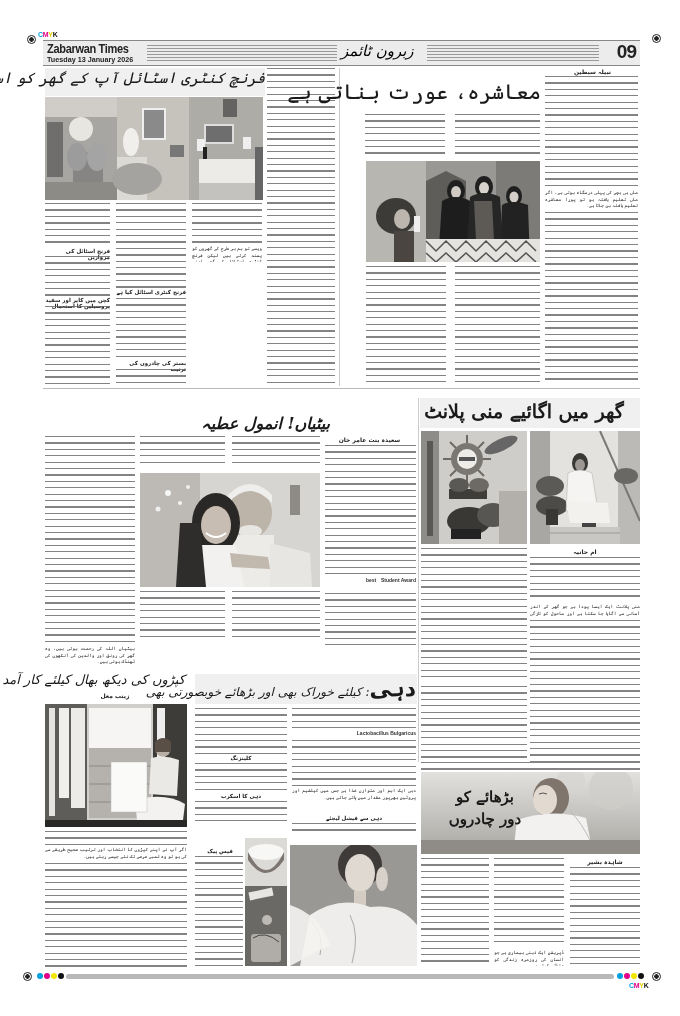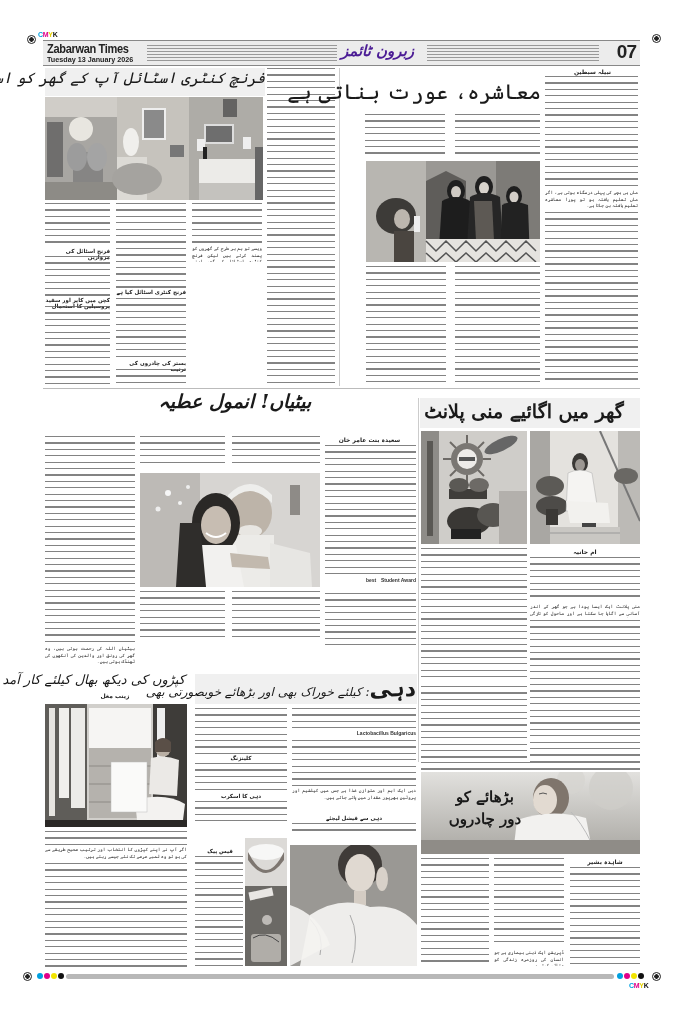--- a/index.html
+++ b/index.html
@@ -10,21 +10,21 @@
   .cmyk .c { color: #00a0e0; } .cmyk .m { color: #e0008a; } .cmyk .k { color: #111; }
   .dots { position: absolute; display: flex; gap: 1px; }
   .dots span { width: 6px; height: 6px; border-radius: 50%; display: inline-block; }
   .footer-bar { position: absolute; height: 5px; background: #b8b8b8; border-radius: 3px; }
 
   
   .masthead { position: absolute; left: 43px; top: 40px; width: 597px; height: 26px; background: #ececec; border-top: 1px solid #888; border-bottom: 1px solid #888; }
   .mh-title { position: absolute; left: 4px; top: 0px; font-family: "Liberation Sans", sans-serif; font-weight: bold; font-size: 13px; color: #222; letter-spacing: -0.4px; transform: scaleX(0.85); transform-origin: left; }
   .mh-date { position: absolute; left: 4px; top: 14px; font-family: "Liberation Sans", sans-serif; font-weight: bold; font-size: 8px; color: #222; transform: scaleX(0.9); transform-origin: left; }
   .mh-lines { position: absolute; top: 4px; height: 18px; background: repeating-linear-gradient(to bottom, #999 0 1px, transparent 1px 3px); }
-  .mh-logo { position: absolute; left: 298px; top: 1px; font-family: "DejaVu Serif", serif; font-size: 15px; font-style: italic; font-weight: bold; direction: rtl; color: #4c1d95; }
+  .mh-logo { position: absolute; left: 298px; top: 1px; font-family: "DejaVu Serif", serif; font-size: 15px; font-style: italic; font-weight: normal; direction: rtl; color: #000000; }
   .mh-page { position: absolute; right: 4px; top: 0px; font-family: "Liberation Sans", sans-serif; font-weight: bold; font-size: 19px; color: #222; letter-spacing: -1px; }
 
   
   .col { position: absolute; direction: rtl; font-family: "DejaVu Serif", serif; font-size: 4.6px; line-height: 6.6px; color: #333; text-align: justify; overflow: hidden; }
   .txtlines { position: absolute; background: repeating-linear-gradient(to bottom, #5a5a5a 0 1.3px, transparent 1.3px 6.4px); opacity: 0.75; }
   .byline { position: absolute; direction: rtl; font-family: "DejaVu Sans", sans-serif; font-size: 6px; font-weight: bold; color: #222; text-align: center; }
   .subhead { position: absolute; direction: rtl; font-family: "DejaVu Sans", sans-serif; font-size: 5.5px; font-weight: bold; color: #222; }
 
   .headline { position: absolute; direction: rtl; font-family: "DejaVu Serif", serif; color: #1a1a1a; text-align: center; white-space: nowrap; }
   .hl-box { position: absolute; background: #f0f0f0; }
@@ -42,21 +42,21 @@
 </div>
 <div class="reg-mark" style="left:27px;top:35px;"></div>
 <div class="reg-mark" style="left:652px;top:34px;"></div>
 
 <div class="masthead">
   <div class="mh-title">Zabarwan Times</div>
   <div class="mh-date">Tuesday 13 January 2026</div>
   <div class="mh-lines" style="left:104px;width:190px;"></div>
   <div class="mh-logo">زبرون ٹائمز</div>
   <div class="mh-lines" style="left:384px;width:172px;"></div>
-  <div class="mh-page">07</div>
+  <div class="mh-page">09</div>
 </div>
 
 <section>
   <div class="hl-box" style="left:45px;top:68px;width:220px;height:28px;"></div>
   <div class="headline" style="left:45px;top:69px;width:220px;font-size:15px;font-style:italic;">فرنچ کنٹری اسٹائل آپ کے گھر کو اسٹائلش بنا سکتا ہے</div>
 
   <div class="photo" style="left:45px;top:97px;width:218px;height:103px;">
     <svg width="218" height="103" viewBox="0 0 218 103">
       <rect width="218" height="103" fill="#b8b5b0"></rect>
       <rect x="0" y="0" width="72" height="103" fill="#a8a6a2"></rect>
@@ -204,21 +204,21 @@
 
   <div class="txtlines" style="left:421px;top:548px;width:106px;height:134px;"></div>
   <div class="byline" style="left:530px;top:548px;width:110px;">ام حانیہ</div>
   <div class="txtlines" style="left:530px;top:557px;width:110px;height:45px;"></div>
   <div class="col" style="left:530px;top:604px;width:110px;height:14px;">منی پلانٹ ایک ایسا پودا ہے جو گھر کے اندر آسانی سے اگایا جا سکتا ہے اور ماحول کو تازگی بخشتا ہے۔</div>
   <div class="txtlines" style="left:530px;top:620px;width:110px;height:142px;"></div>
   <div class="txtlines" style="left:421px;top:686px;width:106px;height:76px;"></div>
 </section>
 
 <section>
-  <div class="headline" style="left:140px;top:390px;width:190px;font-size:19px;font-style:italic;font-weight:bold;">بیٹیاں! انمول عطیہ</div>
+  <div class="headline" style="left:140px;top:414px;width:190px;font-size:16px;font-style:italic;font-weight:bold;text-align:right;">بیٹیاں! انمول عطیہ</div>
 
   <div class="txtlines" style="left:45px;top:436px;width:90px;height:208px;"></div>
 
   <div class="txtlines" style="left:140px;top:436px;width:85px;height:32px;"></div>
   <div class="txtlines" style="left:232px;top:436px;width:88px;height:32px;"></div>
 
   <div class="photo" style="left:140px;top:473px;width:180px;height:114px;">
     <svg width="180" height="114" viewBox="0 0 180 114">
       <rect width="180" height="114" fill="#d7d5d2"></rect>
       <rect x="0" y="0" width="60" height="114" fill="#bdbab6"></rect>

